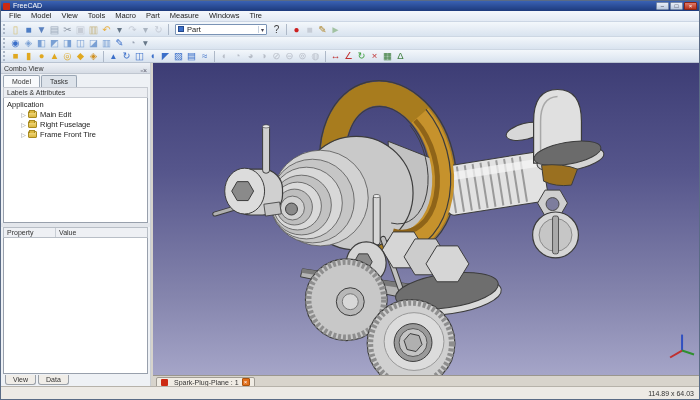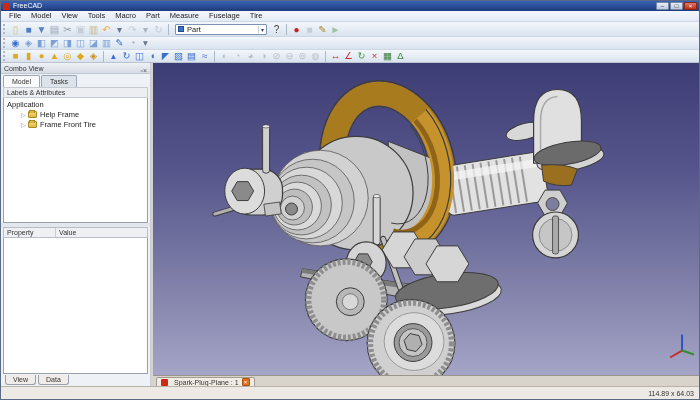--- a/index.html
+++ b/index.html
@@ -117,21 +117,21 @@
 
   <div class="menubar">
 
   <span class="mitem">File</span>
       <span class="mitem">Model</span>
       <span class="mitem">View</span>
       <span class="mitem">Tools</span>
       <span class="mitem">Macro</span>
       <span class="mitem">Part</span>
       <span class="mitem">Measure</span>
-      <span class="mitem">Fuselage</span>
+      <span class="mitem">Windows</span>
       <span class="mitem">Tire</span>
     </div>
 
   <div class="toolbar tb1">
     <span class="tgrip"></span>
     <span class="tgroup">
 
     <span class="ticon" style="color: rgb(216, 194, 122);">▯</span>
         <span class="ticon" style="color: rgb(77, 125, 196);">■</span>
         <span class="ticon" style="color: rgb(91, 130, 192);">▼</span>
@@ -244,24 +244,29 @@
       <div class="la-header">Labels &amp; Attributes</div>
       <div class="tree">
         <div class="trow root">
           <span>Application</span>
         </div>
         <div>
 
             <div class="trow child">
               <span class="tarrow col"></span>
               <span class="folder-icon"></span>
-              <span>Help Frame</span>
+              <span>Main Edit</span>
             </div>
 
 
+            <div class="trow child">
+              <span class="tarrow col"></span>
+              <span class="folder-icon"></span>
+              <span>Right Fuselage</span>
+            </div>
 
 
             <div class="trow child">
               <span class="tarrow col"></span>
               <span class="folder-icon"></span>
               <span>Frame Front Tire</span>
             </div>
 
           </div>
       </div>

